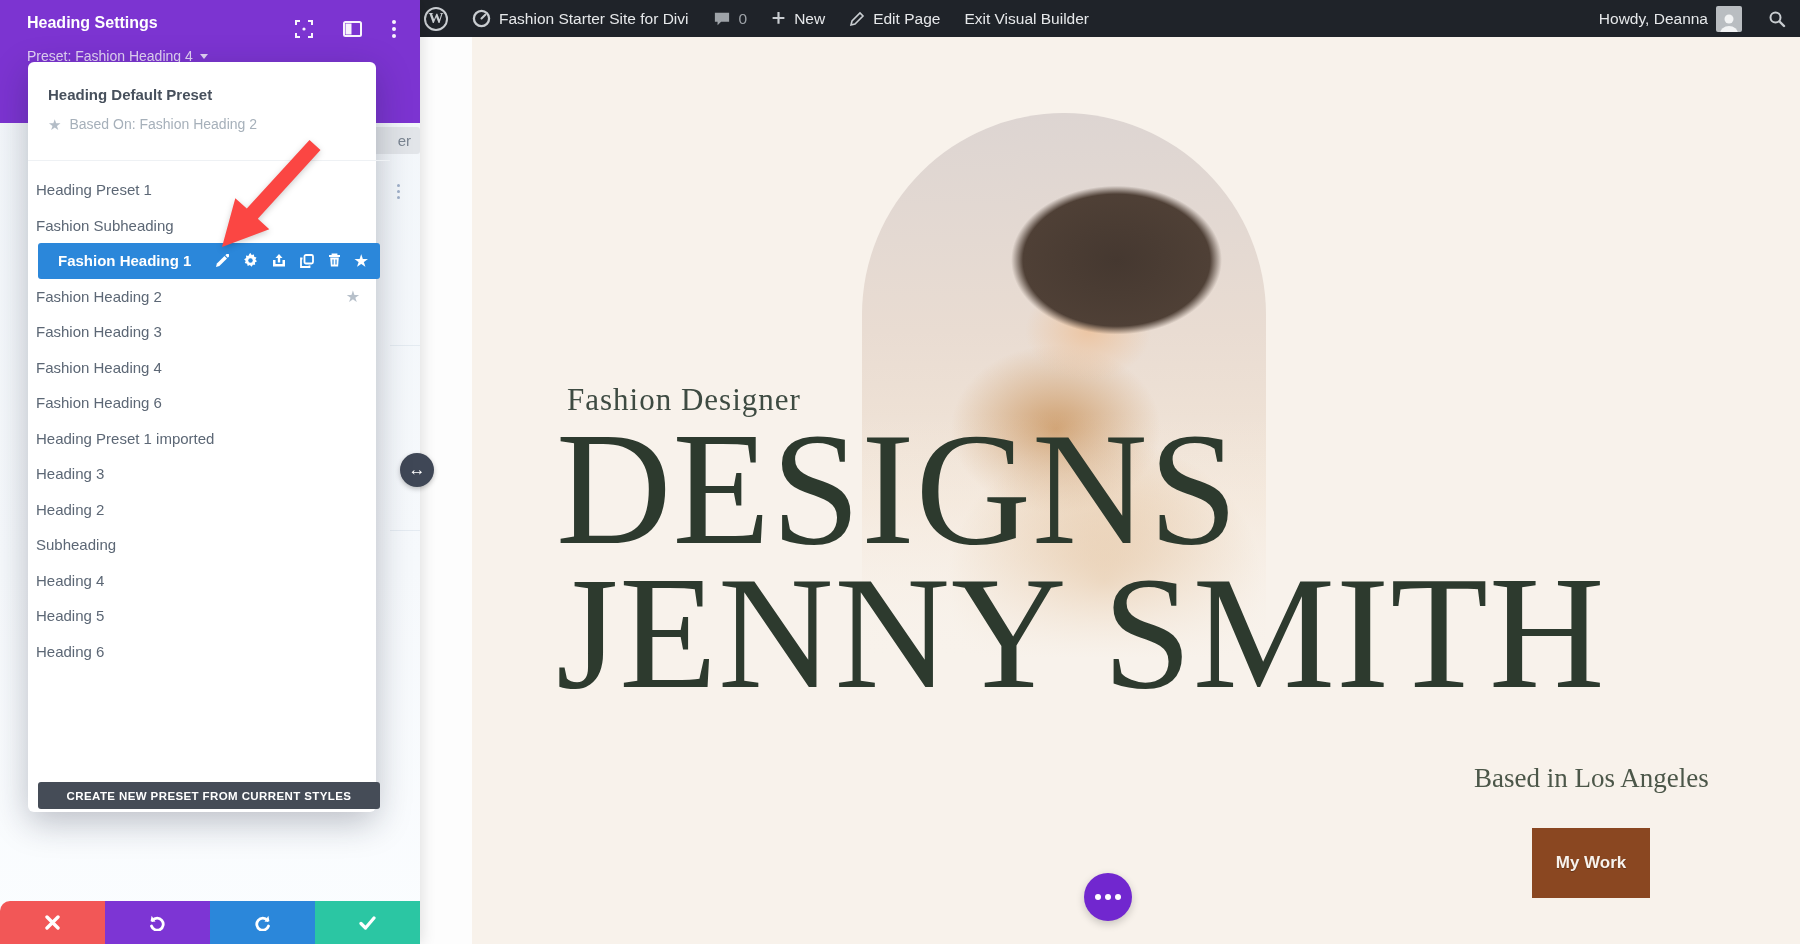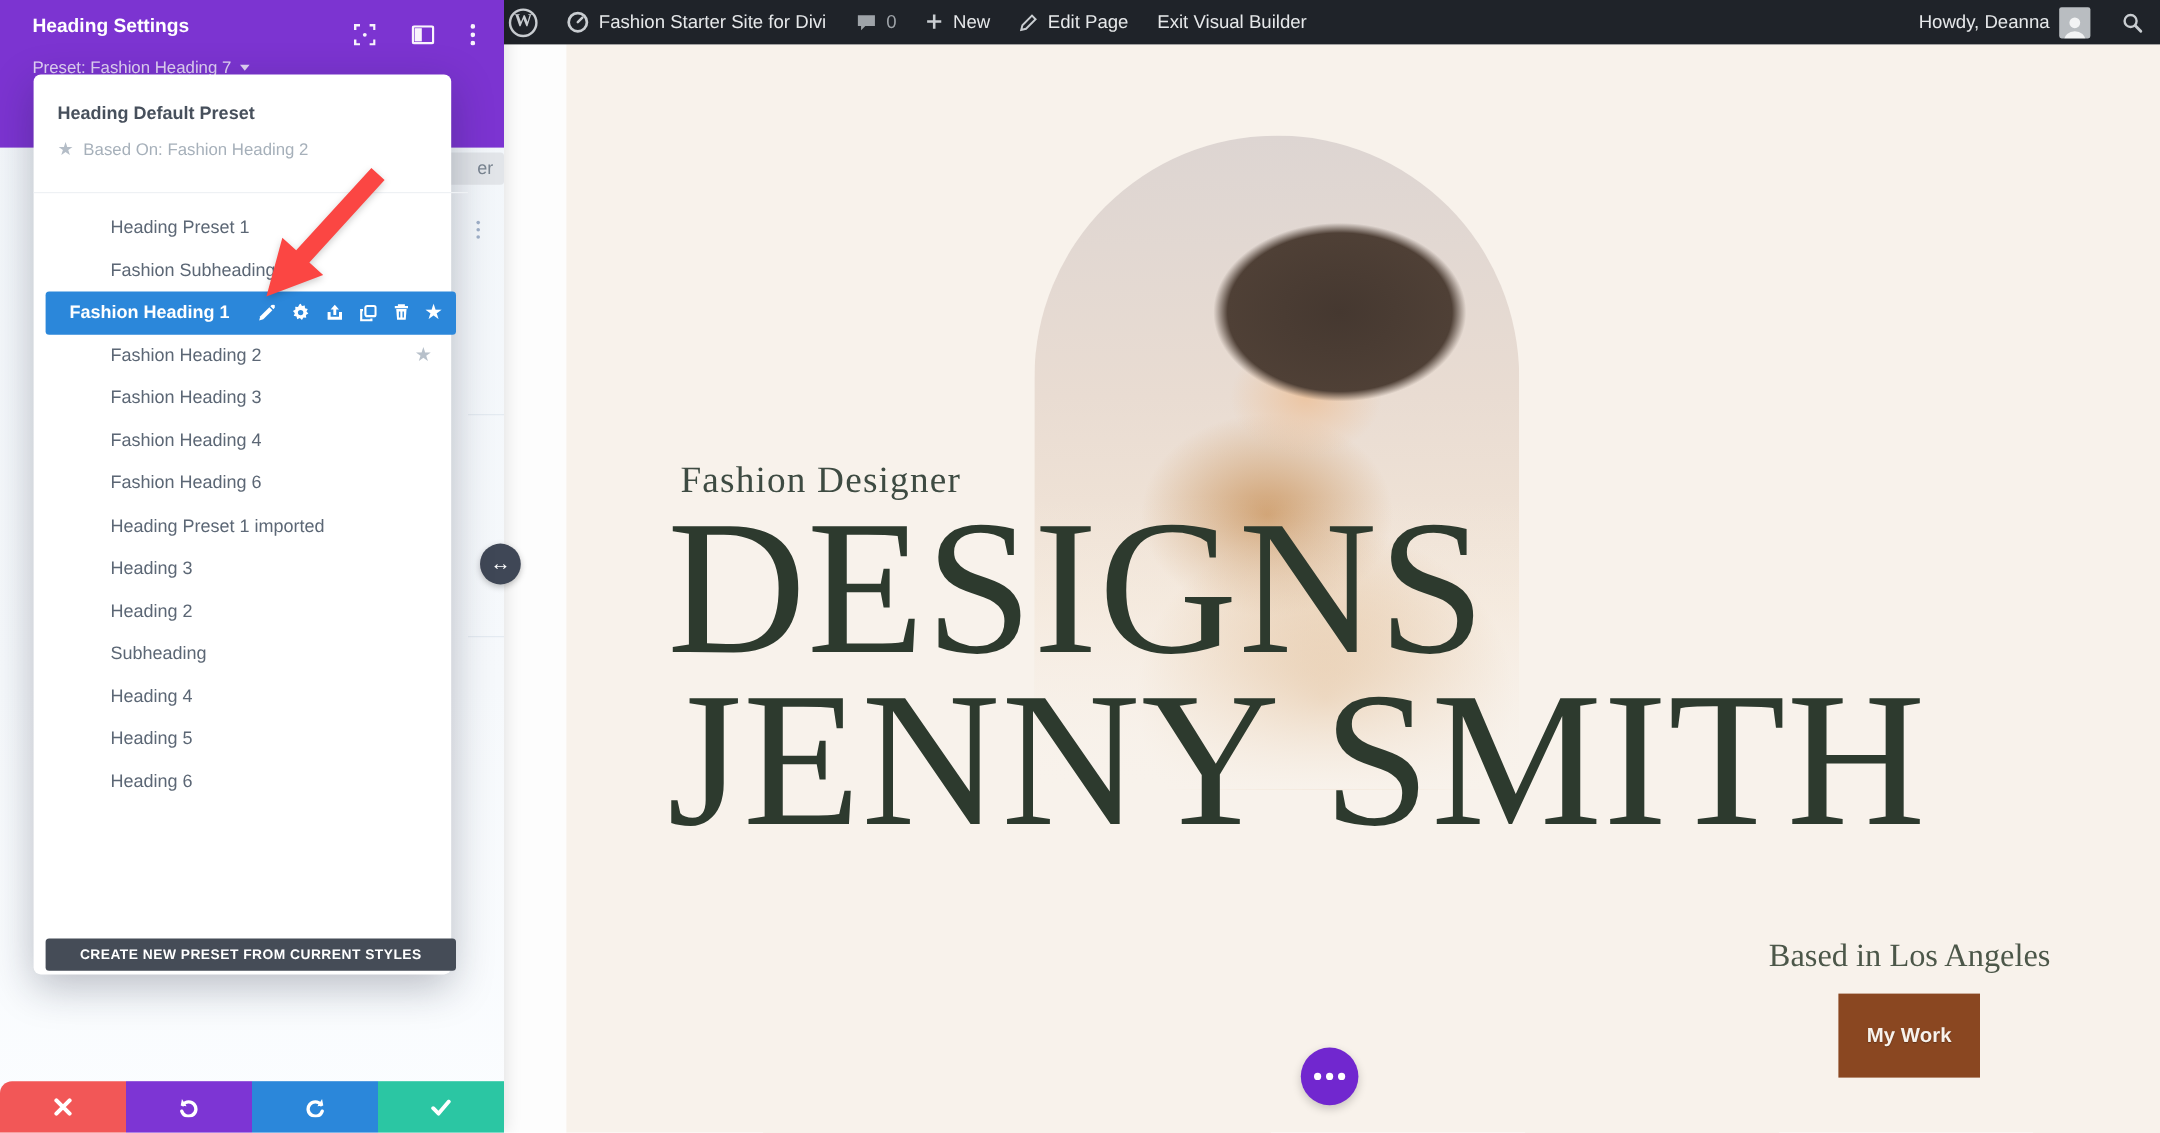--- a/index.html
+++ b/index.html
@@ -22,21 +22,21 @@
       linear-gradient(180deg, #ddd5d2 0%, #e9dcd2 40%, #f3e6d8 72%, #f8f2eb 100%);
   }
   #arch::after { content:""; position:absolute; inset:0;
     background:linear-gradient(180deg, rgba(248,242,235,0) 55%, rgba(248,242,235,.55) 82%, #f8f2eb 100%); }
 
   .eyebrow { position:absolute; left:95px; top:345px; z-index:2;
     font-family:"Liberation Serif", serif; font-size:31px; letter-spacing:1px; color:#3e4b42; }
   .hero-heading { position:absolute; left:84px; top:380px; z-index:2;
     font-family:"Liberation Serif", serif; font-weight:400; color:#2d3a2e;
     font-size:160px; line-height:.9; letter-spacing:1px; white-space:nowrap; }
-  .hero-location { position:absolute; left:1002px; top:744px; z-index:2;
+  .hero-location { position:absolute; left:1002px; top:726px; z-index:2;
     font-family:"Liberation Serif", serif; font-size:27px; color:#4c5749; }
   .cta { position:absolute; left:1060px; top:791px; width:118px; height:70px; z-index:2;
     background:#8a4721; color:#f7f2ec; font-size:17px; font-weight:bold;
     display:flex; align-items:center; justify-content:center;
     text-shadow:0 1px 1px rgba(0,0,0,.3); cursor:pointer; }
   .page-dot { position:absolute; left:612px; top:836px; width:48px; height:48px; z-index:3;
     border-radius:50%; background:#7127cf; display:flex; align-items:center; justify-content:center; gap:4px;
     box-shadow:0 3px 8px rgba(0,0,0,.2); cursor:pointer; }
   .page-dot i { width:6px; height:6px; border-radius:50%; background:#fff; }
 
@@ -84,22 +84,22 @@
 
   
   #dropdown { position:absolute; left:28px; top:62px; width:348px; height:750px; z-index:20;
     background:#fff; border-radius:6px; box-shadow:0 10px 35px rgba(20,30,50,.28); }
   .dp-title { position:absolute; left:20px; top:24px; font-size:15px; font-weight:bold; color:#47505c; }
   .dp-basedon { position:absolute; left:20px; top:54px; display:flex; align-items:center; gap:8px;
     color:#a6b0ba; font-size:14px; }
   .dp-basedon .star { color:#b4bdc7; font-size:15px; line-height:1; }
   .dp-divider { position:absolute; left:0; top:98px; width:362px; height:1px; background:#eef1f4; }
   #dp-list { position:absolute; left:0; top:110px; width:362px; }
-  .dp-row { height:35.5px; display:flex; align-items:center; padding-left:32px;
-    font-size:15px; color:#5c6775; font-weight:500; cursor:pointer; position:relative;margin-left:32px; }
+  .dp-row { height:35.5px; display:flex; align-items:center; padding-left:8px;
+    font-size:15px; color:#5c6775; font-weight:500; cursor:pointer; position:relative; }
   .dp-row .row-star { position:absolute; right:30px; color:#b7c0ca; font-size:16px; }
   .dp-row.selected { margin:0 10px; padding-left:20px; height:35.5px; background:#2b87da;
     border-radius:3px; color:#fff; font-weight:bold; display:flex; align-items:center; }
   .dp-row.selected .row-actions { margin-left:auto; display:flex; align-items:center; gap:14px; padding-right:12px; }
   .row-actions .act { cursor:pointer; display:flex; }
   .row-actions .star-w { color:#fff; font-size:15px; line-height:1; }
   .dp-create { position:absolute; left:10px; top:720px; width:342px; height:27px; background:#454c57;
     border-radius:3px; color:#fff; font-size:11.5px; font-weight:bold; letter-spacing:.4px;
     display:flex; align-items:center; justify-content:center; cursor:pointer; }
 
@@ -185,21 +185,21 @@
       </span>
     </div>
   </div>
 
   <div class="drag-handle">↔</div>
 
   <div id="modal">
     <div id="modal-header">
       <div id="modal-title">Heading Settings</div>
       <div id="modal-preset">
-        <span>Preset: Fashion Heading 7</span>
+        <span>Preset: Fashion Heading 4</span>
         <span class="caret-down"></span>
       </div>
       <div id="modal-header-icons">
         <span class="hic">
           <svg class="ic" width="18" height="18" viewBox="0 0 18 18">
               <g fill="none" stroke="#fff" stroke-width="2">
                 <path d="M1 5 V1 H5"></path>
                 <path d="M13 1 H17 V5"></path>
                 <path d="M17 13 V17 H13"></path>
                 <path d="M5 17 H1 V13"></path>

